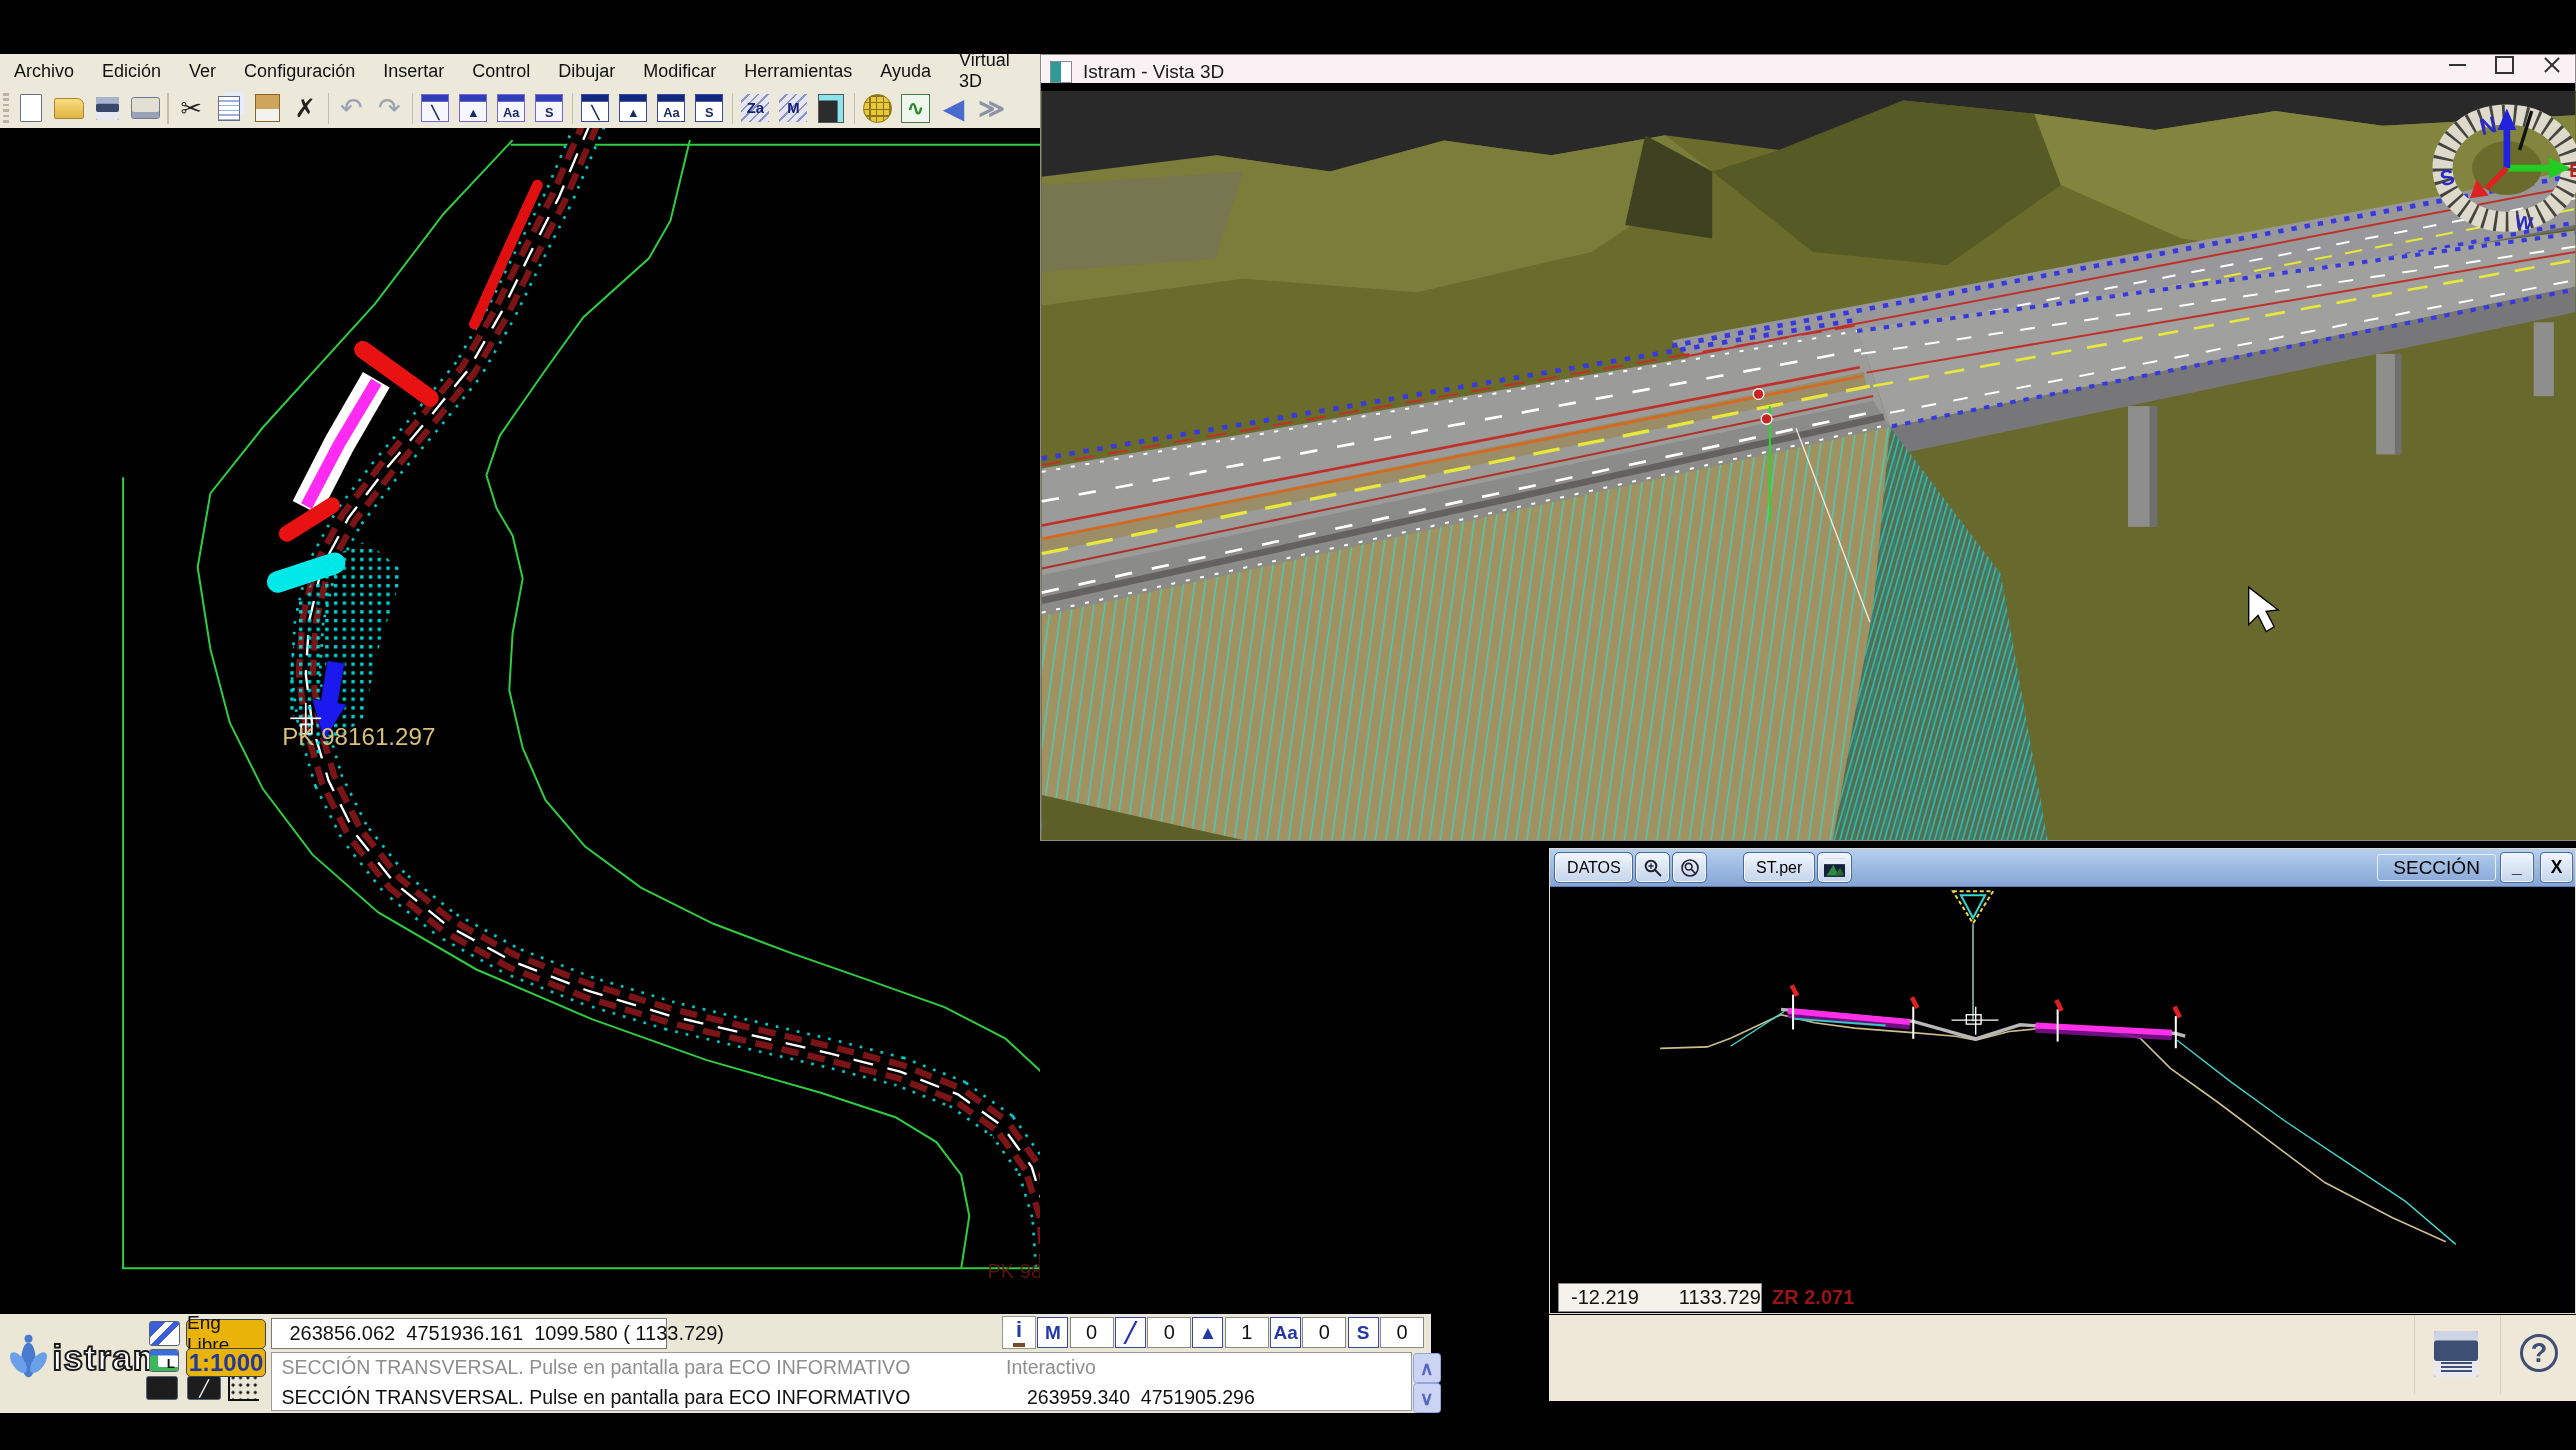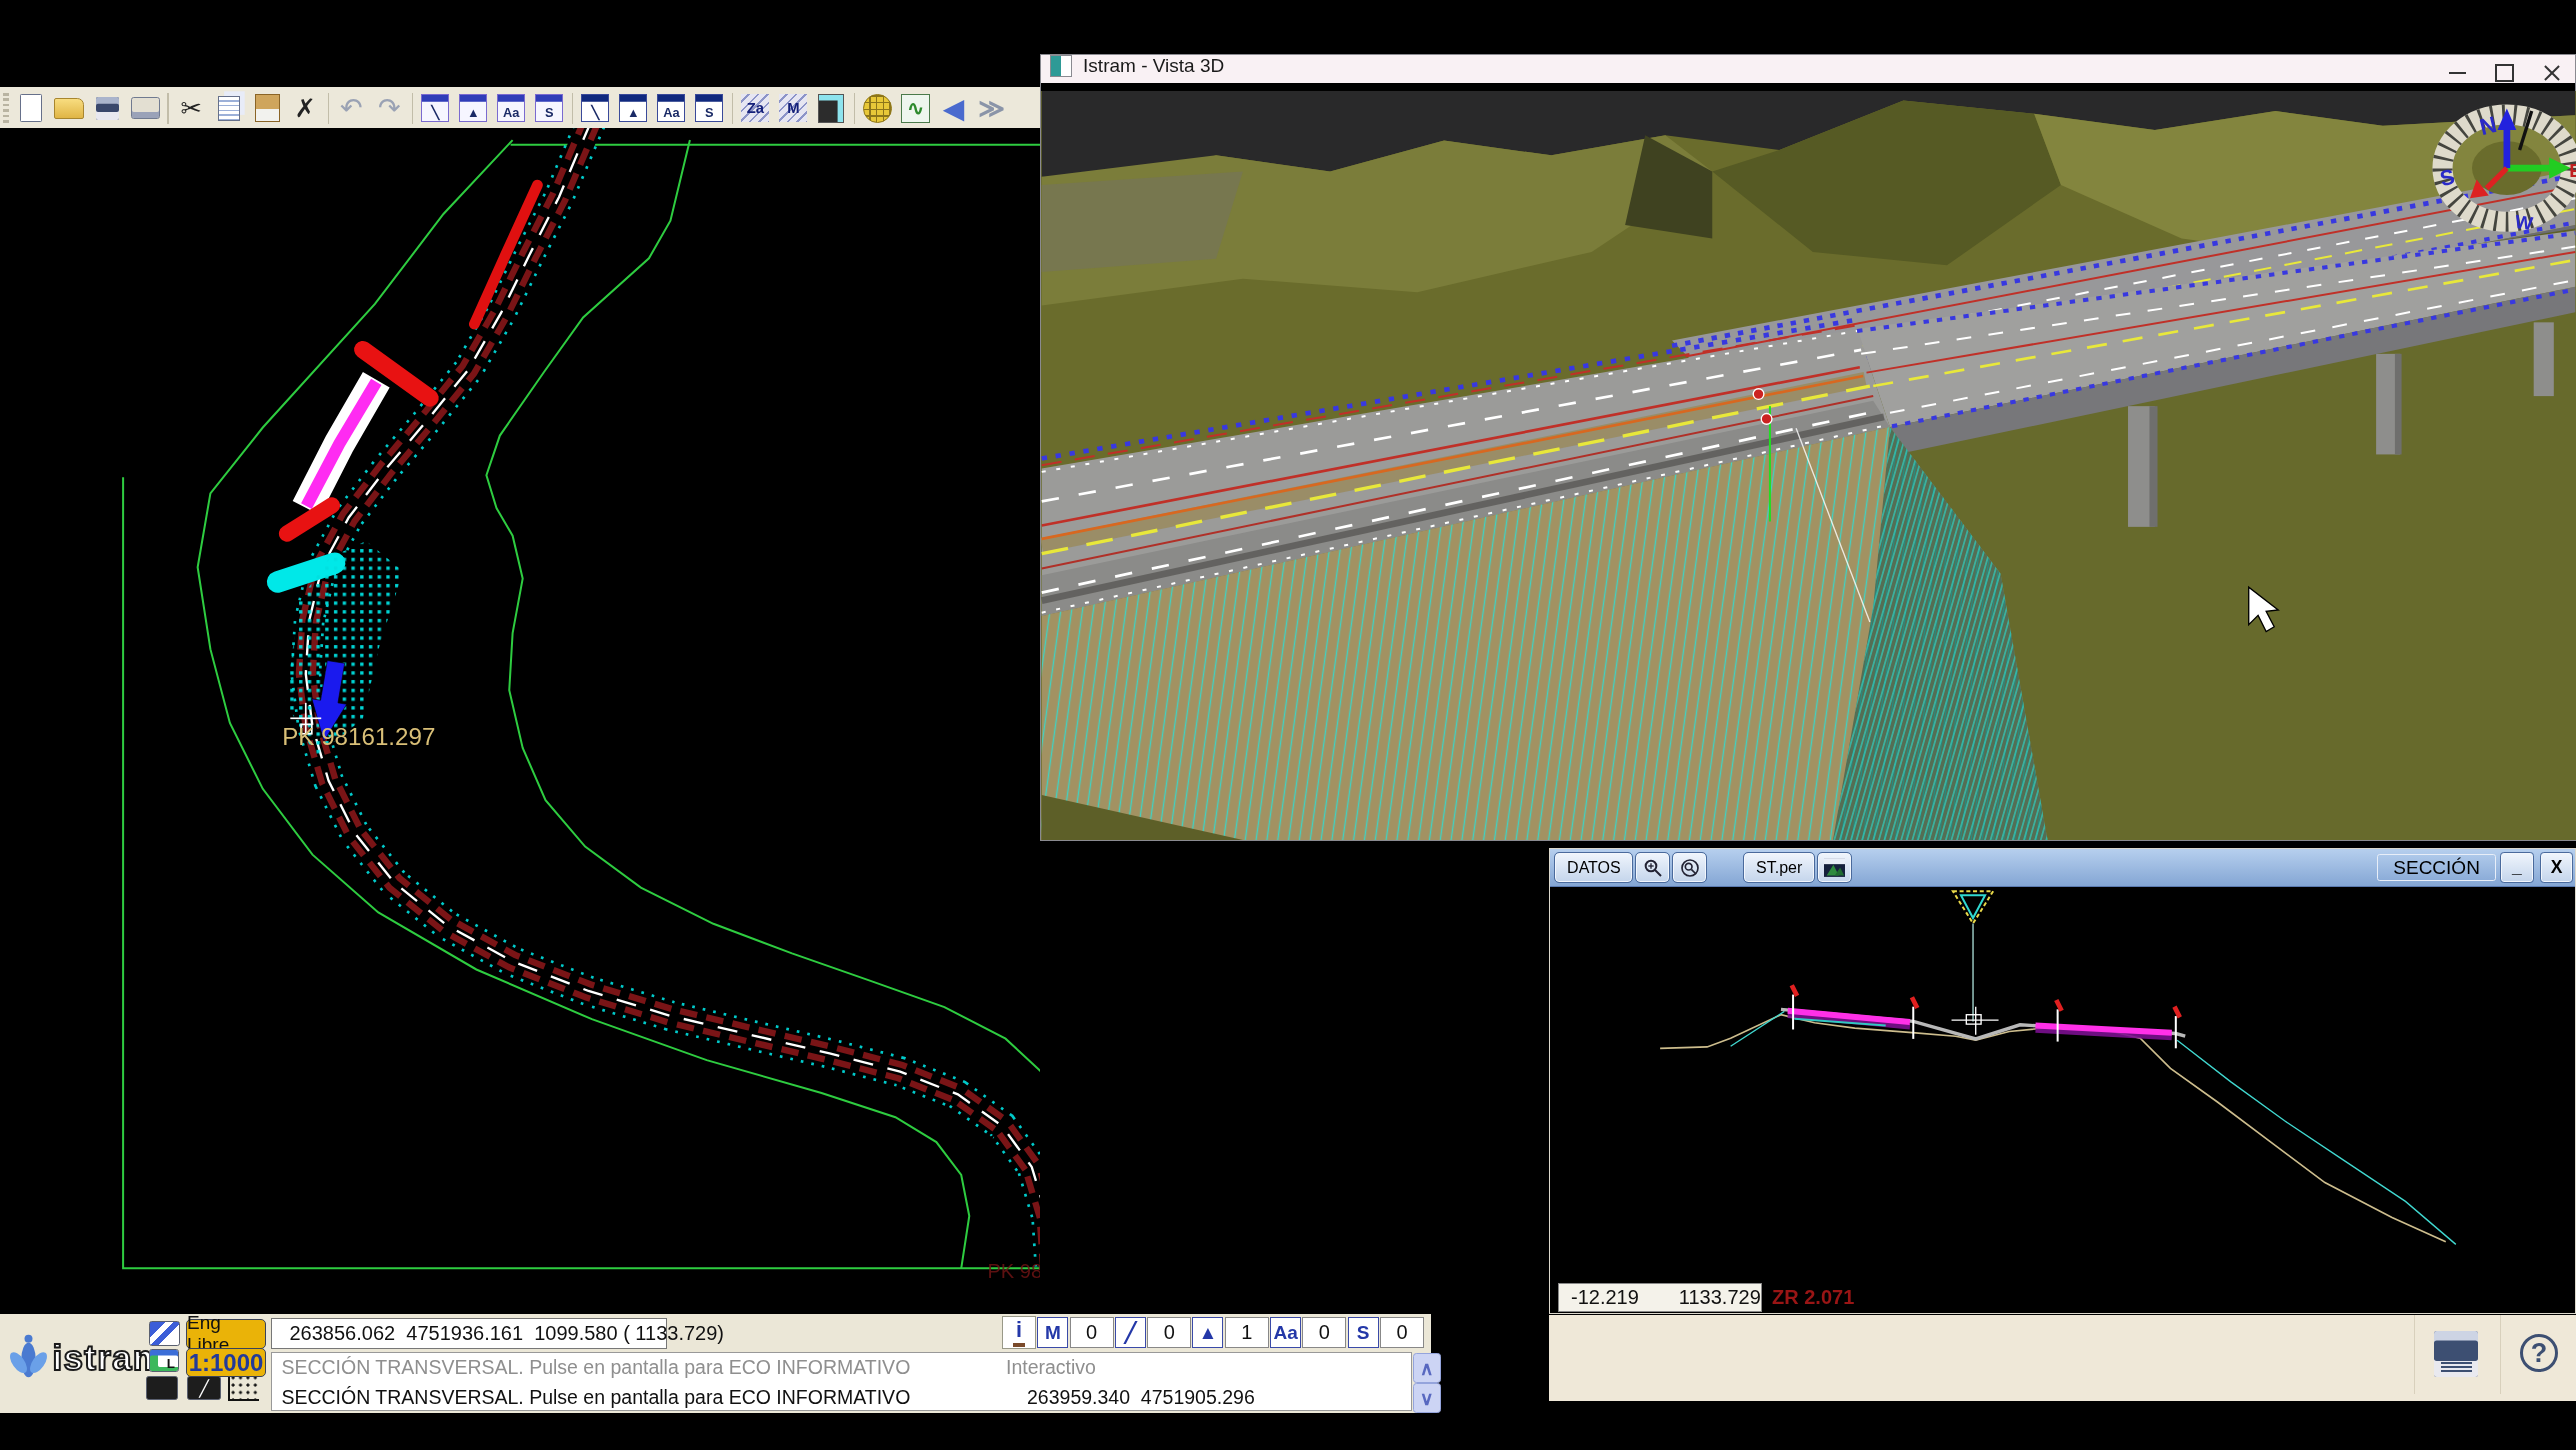--- a/index.html
+++ b/index.html
@@ -35,21 +35,21 @@
   .tbi-back{color:#4a6ace;font-size:28px;}
   .tbi-chev{color:#8a94a8;font-size:25.5px;font-weight:bold;}
   .tbi-cut,.tbi-del{font-size:25.5px;}
   .tbi-undo,.tbi-redo{font-size:27px;color:#9aa2b4;}
 
   
   #canvas{left:0;top:128px;width:2576px;height:1186px;background:#000;}
 
   
   #vista3d{left:1040px;top:54px;width:1536px;height:787px;border:0.7px solid #8a8a90;box-sizing:border-box;background:#000;}
-  #v3d-titlebar{position:absolute;left:0;top:0;width:100%;height:28px;background:#f9f1f4;display:flex;align-items:flex-start;}
+  #v3d-titlebar{position:absolute;left:0;top:0;width:100%;height:28px;background:#f9f1f4;display:flex;align-items:flex-end;}
   #v3d-appicon{width:20px;height:20px;margin-left:9.4px;border:0.7px solid #8a8a90;background:linear-gradient(90deg,#2e9a96 0 50%,#fff 50% 100%);}
   #v3d-title{margin-left:10.7px;font-size:19px;color:#1a1a1a;}
   .wbtn{width:47px;height:36px;display:flex;align-items:center;justify-content:center;}
   #v3d-controls{margin-left:auto;display:flex;}
   .glyph-min{width:17.5px;height:2px;background:#333;}
   .glyph-max{width:14.8px;height:14.8px;border:2px solid #333;}
   .glyph-close{position:relative;width:17.5px;height:17.5px;}
   .glyph-close::before,.glyph-close::after{content:"";position:absolute;left:8px;top:-1.3px;width:2px;height:20px;background:#333;}
   .glyph-close::before{transform:rotate(45deg);} .glyph-close::after{transform:rotate(-45deg);}
   #v3d-viewport{position:absolute;left:0;top:36px;width:1535px;height:749px;background:#6a6c2c;overflow:hidden;}
@@ -120,20 +120,33 @@
   #save-big::after{content:"";position:absolute;left:6.7px;bottom:4px;width:31px;height:10.7px;
       background:repeating-linear-gradient(#3d4f72 0 2px,#e9e9ef 2px 4px);}
   #help-big{position:absolute;left:971px;top:19px;width:38px;height:38px;border:3.4px solid #3d4f72;border-radius:50%;
       display:flex;align-items:center;justify-content:center;font-size:27px;font-weight:bold;color:#3d4f72;box-sizing:border-box;}
 </style>
 </head>
 <body>
 
 <div id="screen">
 
+  <div class="abs" id="menubar">
+      <div class="menu-item">Archivo</div>
+      <div class="menu-item">Edición</div>
+      <div class="menu-item">Ver</div>
+      <div class="menu-item">Configuración</div>
+      <div class="menu-item">Insertar</div>
+      <div class="menu-item">Control</div>
+      <div class="menu-item">Dibujar</div>
+      <div class="menu-item">Modificar</div>
+      <div class="menu-item">Herramientas</div>
+      <div class="menu-item">Ayuda</div>
+      <div class="menu-item">Virtual 3D</div>
+    </div>
   <div class="abs" id="toolbar">
     <div class="thandle"></div>
     <div id="toolbar-items" style="display:flex;align-items:center;">
         <div class="tbtn">
           <span class="tbi tbi-new"></span>
         </div>
         <div class="tbtn">
           <span class="tbi tbi-open"></span>
         </div>
         <div class="tbtn">

